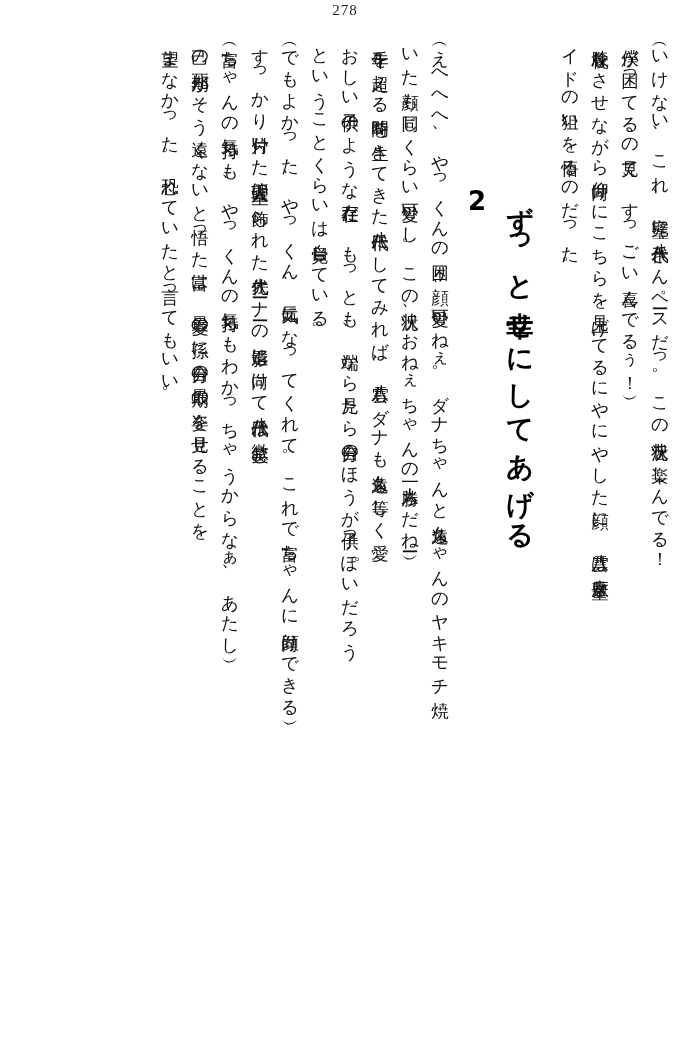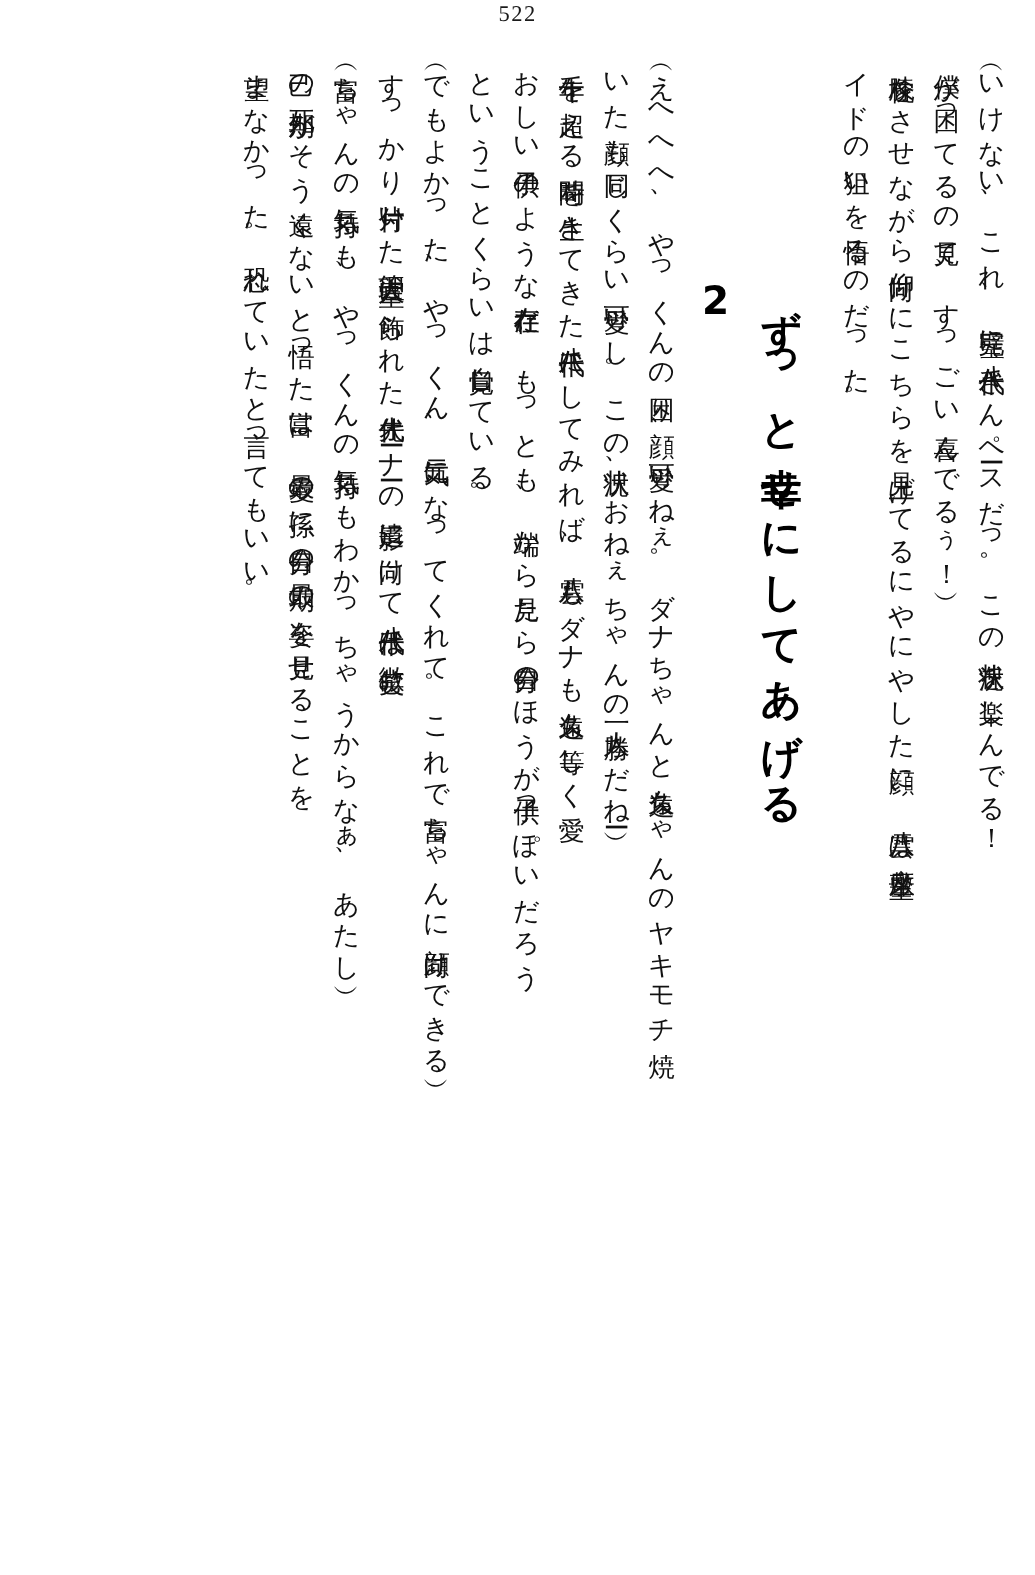--- a/index.html
+++ b/index.html
@@ -88,21 +88,21 @@
   .spacer {
     flex: 0 0 10px;
     height: 10px;
   }
 </style>
 </head>
 <body>
 
 <div class="page">
 
-  <div class="page-number">522</div>
+  <div class="page-number">278</div>
 
   <div class="body-text">
     <div class="col">（いけない、これ、完璧に八千代さんペースだっ。この状況を楽しんでる！</div>
     <div class="col">僕が困ってるの見て、すっごい喜んでるぅ！）</div>
     <div class="col">膝枕をさせながら仰向けにこちらを見上げてるにやにやした顔に、八雲は座敷童メ</div>
     <div class="col">イドの狙いを悟るのだった。</div>
 
     <div class="spacer"></div>
     <div class="heading-col">ずっと幸せにしてあげる</div>
     <div class="heading-num">2</div>

